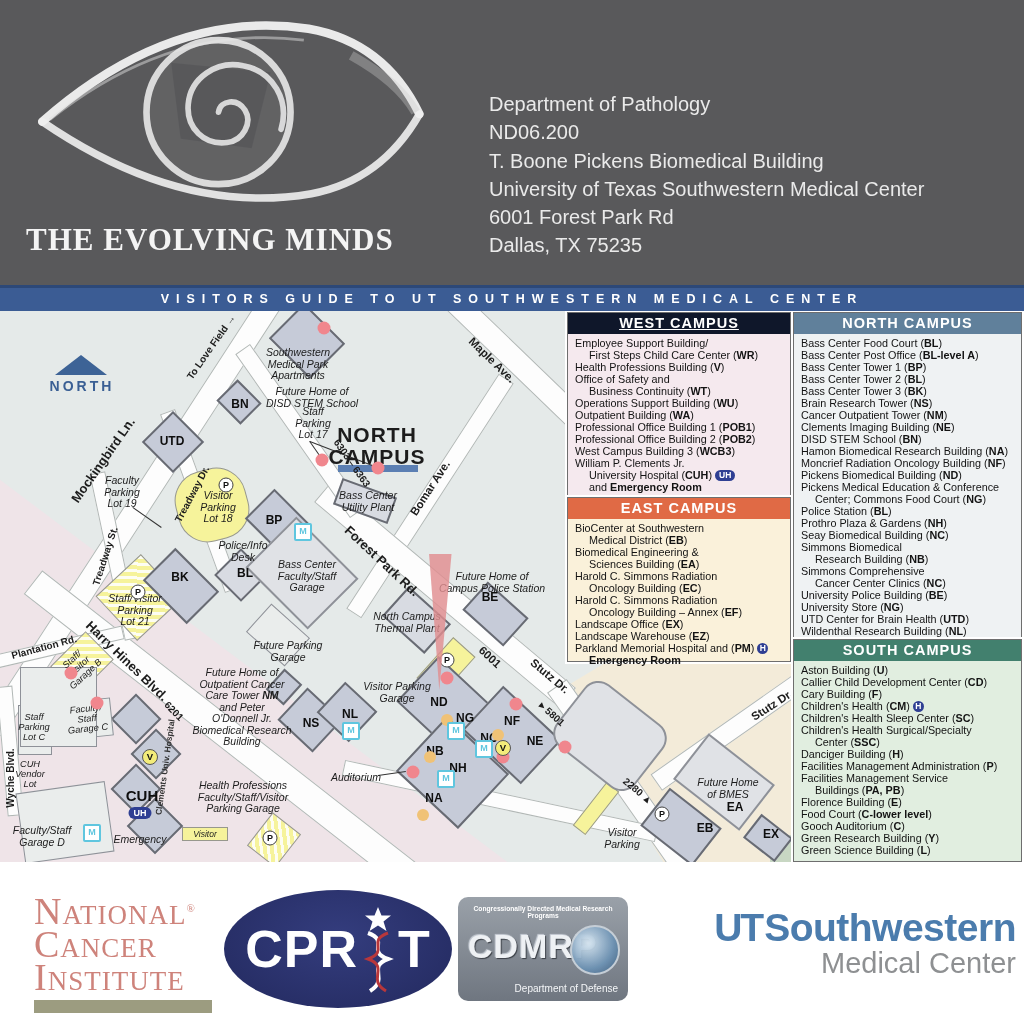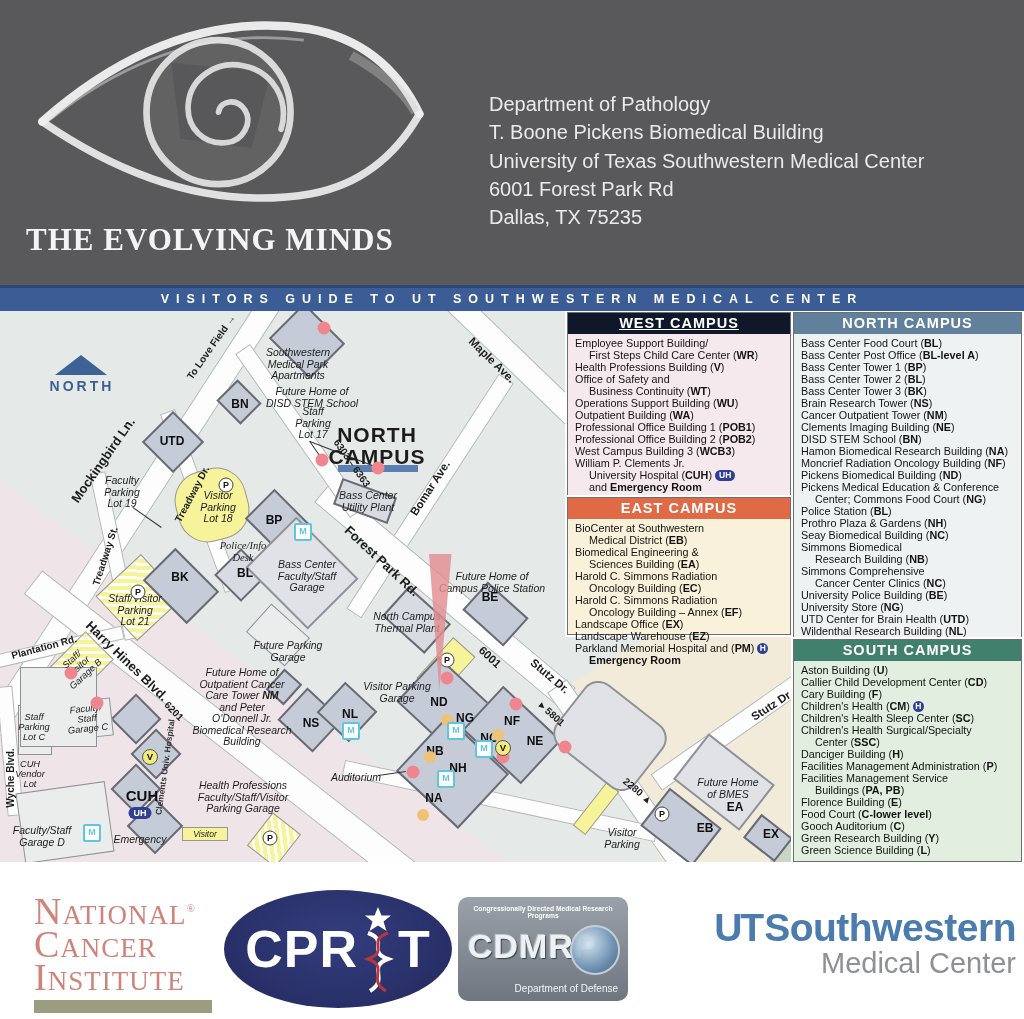--- a/index.html
+++ b/index.html
@@ -110,20 +110,21 @@
       <path d="M14 122 Q150 2 295 24 Q375 38 412 114" stroke="#F2F2F2" stroke-width="9" fill="none" opacity="0.95" stroke-linecap="round"></path>
       <path d="M14 122 Q160 222 298 198 Q372 184 412 114" stroke="#EFEFEF" stroke-width="8" fill="none" opacity="0.9" stroke-linecap="round"></path>
       <path d="M22 120 Q150 18 290 36" stroke="#DDDDDD" stroke-width="3" fill="none" opacity="0.5"></path>
       <path d="M340 52 Q390 80 408 112" stroke="#CCCCCC" stroke-width="10" fill="none" opacity="0.35"></path>
       <circle cx="200" cy="112" r="76" stroke="#E8E8E8" stroke-width="7" fill="rgba(255,255,255,0.06)" opacity="0.9"></circle>
       <path d="M200 112 c2 -13 20 -15 28 -2 c8 13 -2 32 -19 34 c-24 3 -43 -15 -41 -40 c2 -28 30 -47 58 -41 c32 6 49 37 40 67" stroke="#EDEDED" stroke-width="6" fill="none" opacity="0.85" stroke-linecap="round"></path>
     </svg>
     <div id="brand">THE EVOLVING MINDS</div>
     <div id="labaddr">
         <div class="addr-line">Department of Pathology</div>
+        <div class="addr-line">ND06.200</div>
         <div class="addr-line">T. Boone Pickens Biomedical Building</div>
         <div class="addr-line">University of Texas Southwestern Medical Center</div>
         <div class="addr-line">6001 Forest Park Rd</div>
         <div class="addr-line">Dallas, TX 75235</div>
       </div>
   </div>
 
   <div id="banner">VISITORS GUIDE TO UT SOUTHWESTERN MEDICAL CENTER</div>
 
   <div id="map">
@@ -194,21 +195,21 @@
       <div class="mlabel it" style="left: 313px; top: 112px; transform: translate(-50%, -50%) rotate(0deg);">Staff<br>Parking<br>Lot 17</div>
       <div class="mlabel st" style="left: 492px; top: 49px; transform: translate(-50%, -50%) rotate(44deg);">Maple Ave.</div>
       <div class="mlabel big" style="left: 377px; top: 135px; transform: translate(-50%, -50%) rotate(0deg);">NORTH<br>CAMPUS</div>
       <div class="mlabel it" style="left: 368px; top: 190px; transform: translate(-50%, -50%) rotate(0deg);">Bass Center<br>Utility Plant</div>
       <div class="mlabel st" style="left: 430px; top: 177px; transform: translate(-50%, -50%) rotate(-57deg);">Bomar Ave.</div>
       <div class="mlabel it" style="left: 122px; top: 181px; transform: translate(-50%, -50%) rotate(0deg);">Faculty<br>Parking<br>Lot 19</div>
       <div class="mlabel st-sm" style="left: 192px; top: 183px; transform: translate(-50%, -50%) rotate(-62deg);">Treadway Dr.</div>
       <div class="mlabel st-sm" style="left: 105px; top: 245px; transform: translate(-50%, -50%) rotate(-72deg);">Treadway St.</div>
       <div class="mlabel it" style="left: 218px; top: 196px; transform: translate(-50%, -50%) rotate(0deg);">Visitor<br>Parking<br>Lot 18</div>
       <div class="mlabel st-sm" style="left: 352px; top: 152px; transform: translate(-50%, -50%) rotate(55deg);">6303 – 6363</div>
-      <div class="mlabel it" style="left: 243px; top: 240px; transform: translate(-50%, -50%) rotate(0deg); font-family: Liberation Serif, serif;">Police/Info<br>Desk</div>
+      <div class="mlabel it" style="left: 243px; top: 240px; transform: translate(-50%, -50%) rotate(0deg);">Police/Info<br>Desk</div>
       <div class="mlabel it" style="left: 307px; top: 265px; transform: translate(-50%, -50%) rotate(0deg);">Bass Center<br>Faculty/Staff<br>Garage</div>
       <div class="mlabel it" style="left: 135px; top: 299px; transform: translate(-50%, -50%) rotate(0deg);">Staff/Visitor<br>Parking<br>Lot 21</div>
       <div class="mlabel st-lg" style="left: 127px; top: 350px; transform: translate(-50%, -50%) rotate(44deg);">Harry Hines Blvd.</div>
       <div class="mlabel st-sm" style="left: 174px; top: 400px; transform: translate(-50%, -50%) rotate(45deg);">6201</div>
       <div class="mlabel st-sm" style="left: 44px; top: 336px; transform: translate(-50%, -50%) rotate(-15deg);">Plantation Rd.</div>
       <div class="mlabel it-sm" style="left: 79px; top: 356px; transform: translate(-50%, -50%) rotate(-43deg);">Staff/<br>Visitor<br>Garage B</div>
       <div class="mlabel it-sm" style="left: 34px; top: 416px; transform: translate(-50%, -50%) rotate(0deg);">Staff<br>Parking<br>Lot C</div>
       <div class="mlabel it-sm" style="left: 87px; top: 408px; transform: translate(-50%, -50%) rotate(-6deg);">Faculty/<br>Staff<br>Garage C</div>
       <div class="mlabel st-sm" style="left: 10px; top: 467px; transform: translate(-50%, -50%) rotate(-90deg);">Wyche Blvd.</div>
       <div class="mlabel it-sm" style="left: 30px; top: 463px; transform: translate(-50%, -50%) rotate(0deg);">CUH<br>Vendor<br>Lot</div>
@@ -290,21 +291,21 @@
           <div class="pl">Operations Support Building (<b>WU</b>)</div>
           <div class="pl">Outpatient Building (<b>WA</b>)</div>
           <div class="pl">Professional Office Building 1 (<b>POB1</b>)</div>
           <div class="pl">Professional Office Building 2 (<b>POB2</b>)</div>
           <div class="pl">West Campus Building 3 (<b>WCB3</b>)</div>
           <div class="pl">William P. Clements Jr.</div>
           <div class="pl ind">University Hospital (<b>CUH</b>) <span class="uh">UH</span></div>
           <div class="pl ind">and <b>Emergency Room</b></div>
         </div>
       </div>
-      <div class="panel" style="left: 567px; top: 186px; width: 224px; height: 138px; background: rgb(250, 241, 218);">
+      <div class="panel" style="left: 567px; top: 186px; width: 224px; height: 165px; background: rgb(250, 241, 218);">
         <div class="panel-h" style="background: rgb(224, 106, 69);">EAST CAMPUS</div>
         <div class="panel-b">
           <div class="pl">BioCenter at Southwestern</div>
           <div class="pl ind">Medical District (<b>EB</b>)</div>
           <div class="pl">Biomedical Engineering &amp;</div>
           <div class="pl ind">Sciences Building (<b>EA</b>)</div>
           <div class="pl">Harold C. Simmons Radiation</div>
           <div class="pl ind">Oncology Building (<b>EC</b>)</div>
           <div class="pl">Harold C. Simmons Radiation</div>
           <div class="pl ind">Oncology Building – Annex (<b>EF</b>)</div>

